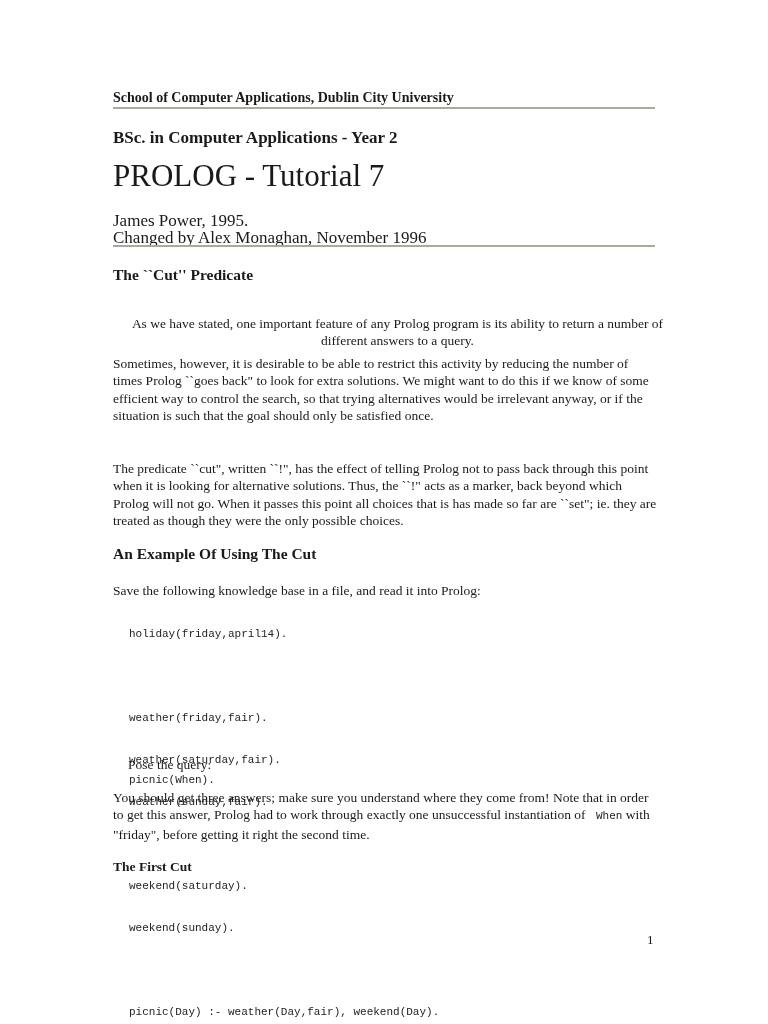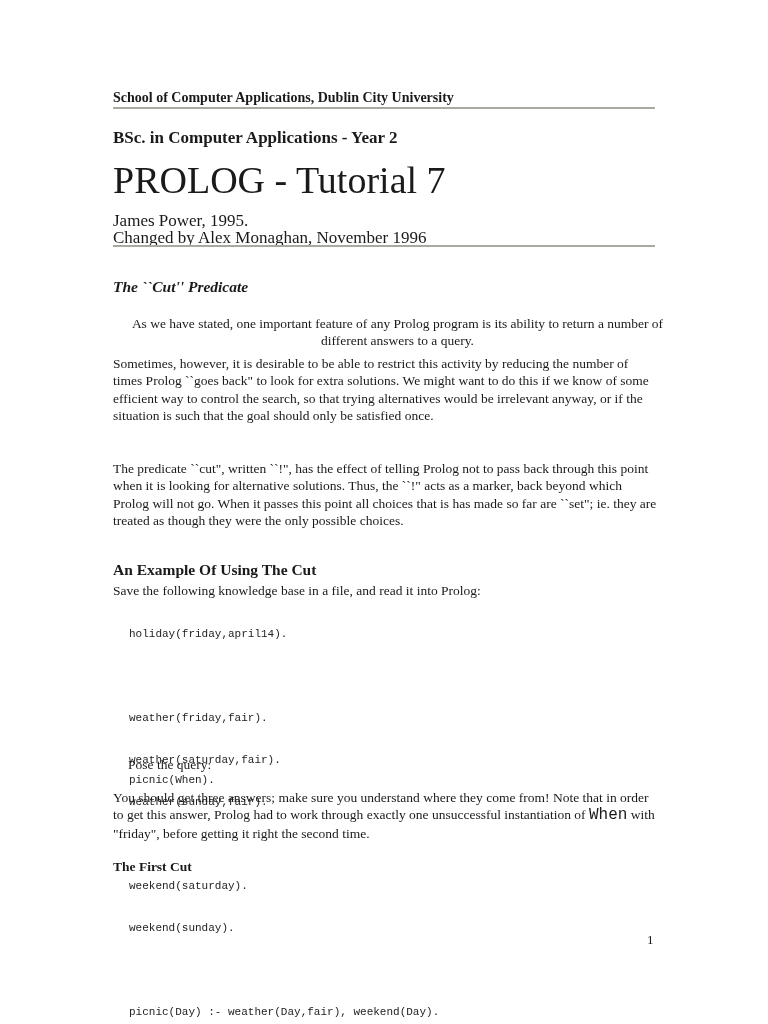--- a/index.html
+++ b/index.html
@@ -7,41 +7,41 @@
       width: 768px; height: 1024px; background: #ffffff; position: relative; overflow: hidden;
       font-family: "Liberation Serif", "DejaVu Serif", serif; color: #1a1a1a;
     }
     .page { position: absolute; left: 0; top: 0; width: 660px; height: 1024px; }
     .abs { position: absolute; white-space: nowrap; }
     .school { left: 113px; top: 90px; font-size: 14px; font-weight: bold; }
     .hr { position: absolute; left: 113px; width: 542px; height: 2px; background: #a9a99f; }
     .hr1 { top: 107px; }
     .hr2 { top: 245px; }
     .degree { left: 113px; top: 128px; font-size: 17px; font-weight: bold; }
-    .title { left: 113px; top: 158px; font-size: 38px; font-weight: normal; }
+    .title { left: 113px; top: 158px; font-size: 31px; font-weight: normal; }
     .author { left: 113px; top: 212px; font-size: 17px; line-height: 17px; }
     h2 { margin: 0; font-weight: bold; }
-    .h-cut { left: 113px; top: 278px; font-size: 15.5px; font-style: italic; }
+    .h-cut { left: 113px; top: 266px; font-size: 15.5px; }
     .para { position: absolute; left: 113px; width: 545px; font-size: 13.5px; line-height: 17.3px; white-space: normal; }
     .p1 { top: 303px; }
     .p2 { top: 355px; }
     .p3 { top: 460px; }
-    .h-example { left: 113px; top: 561px; font-size: 15.5px; text-align: center; }
+    .h-example { left: 113px; top: 545px; font-size: 15.5px; text-align: center; }
     .intro { left: 113px; top: 583px; font-size: 13.5px; }
     .code {
       position: absolute; left: 129px; font-family: "Liberation Mono", "DejaVu Sans Mono", monospace;
       font-size: 11px; line-height: 14px; white-space: pre; color: #222;
     }
     .code-block { top: 599px; }
     .code-line { height: 14px; }
     .code-line.blank { height: 14px; }
     .pose { left: 128px; top: 757px; font-size: 13.5px; }
     .query { top: 773px; }
     .p4 { top: 789px; }
-    .inline-code { font-family: "Liberation Mono", "DejaVu Sans Mono", monospace; font-size: 16px; }
+    .inline-code { font-family: "Liberation Mono", "DejaVu Sans Mono", monospace; font-size: 11px; margin-left: 7px; }
     .h-first { left: 113px; top: 859px; font-size: 13.5px; }
     .pagenum { left: 647px; top: 932px; font-size: 13px; }
   </style>
 </head>
 <body>
 
 <div class="page">
 
   <div class="abs school">School of Computer Applications, Dublin City University</div>
   <div class="hr hr1"></div>

